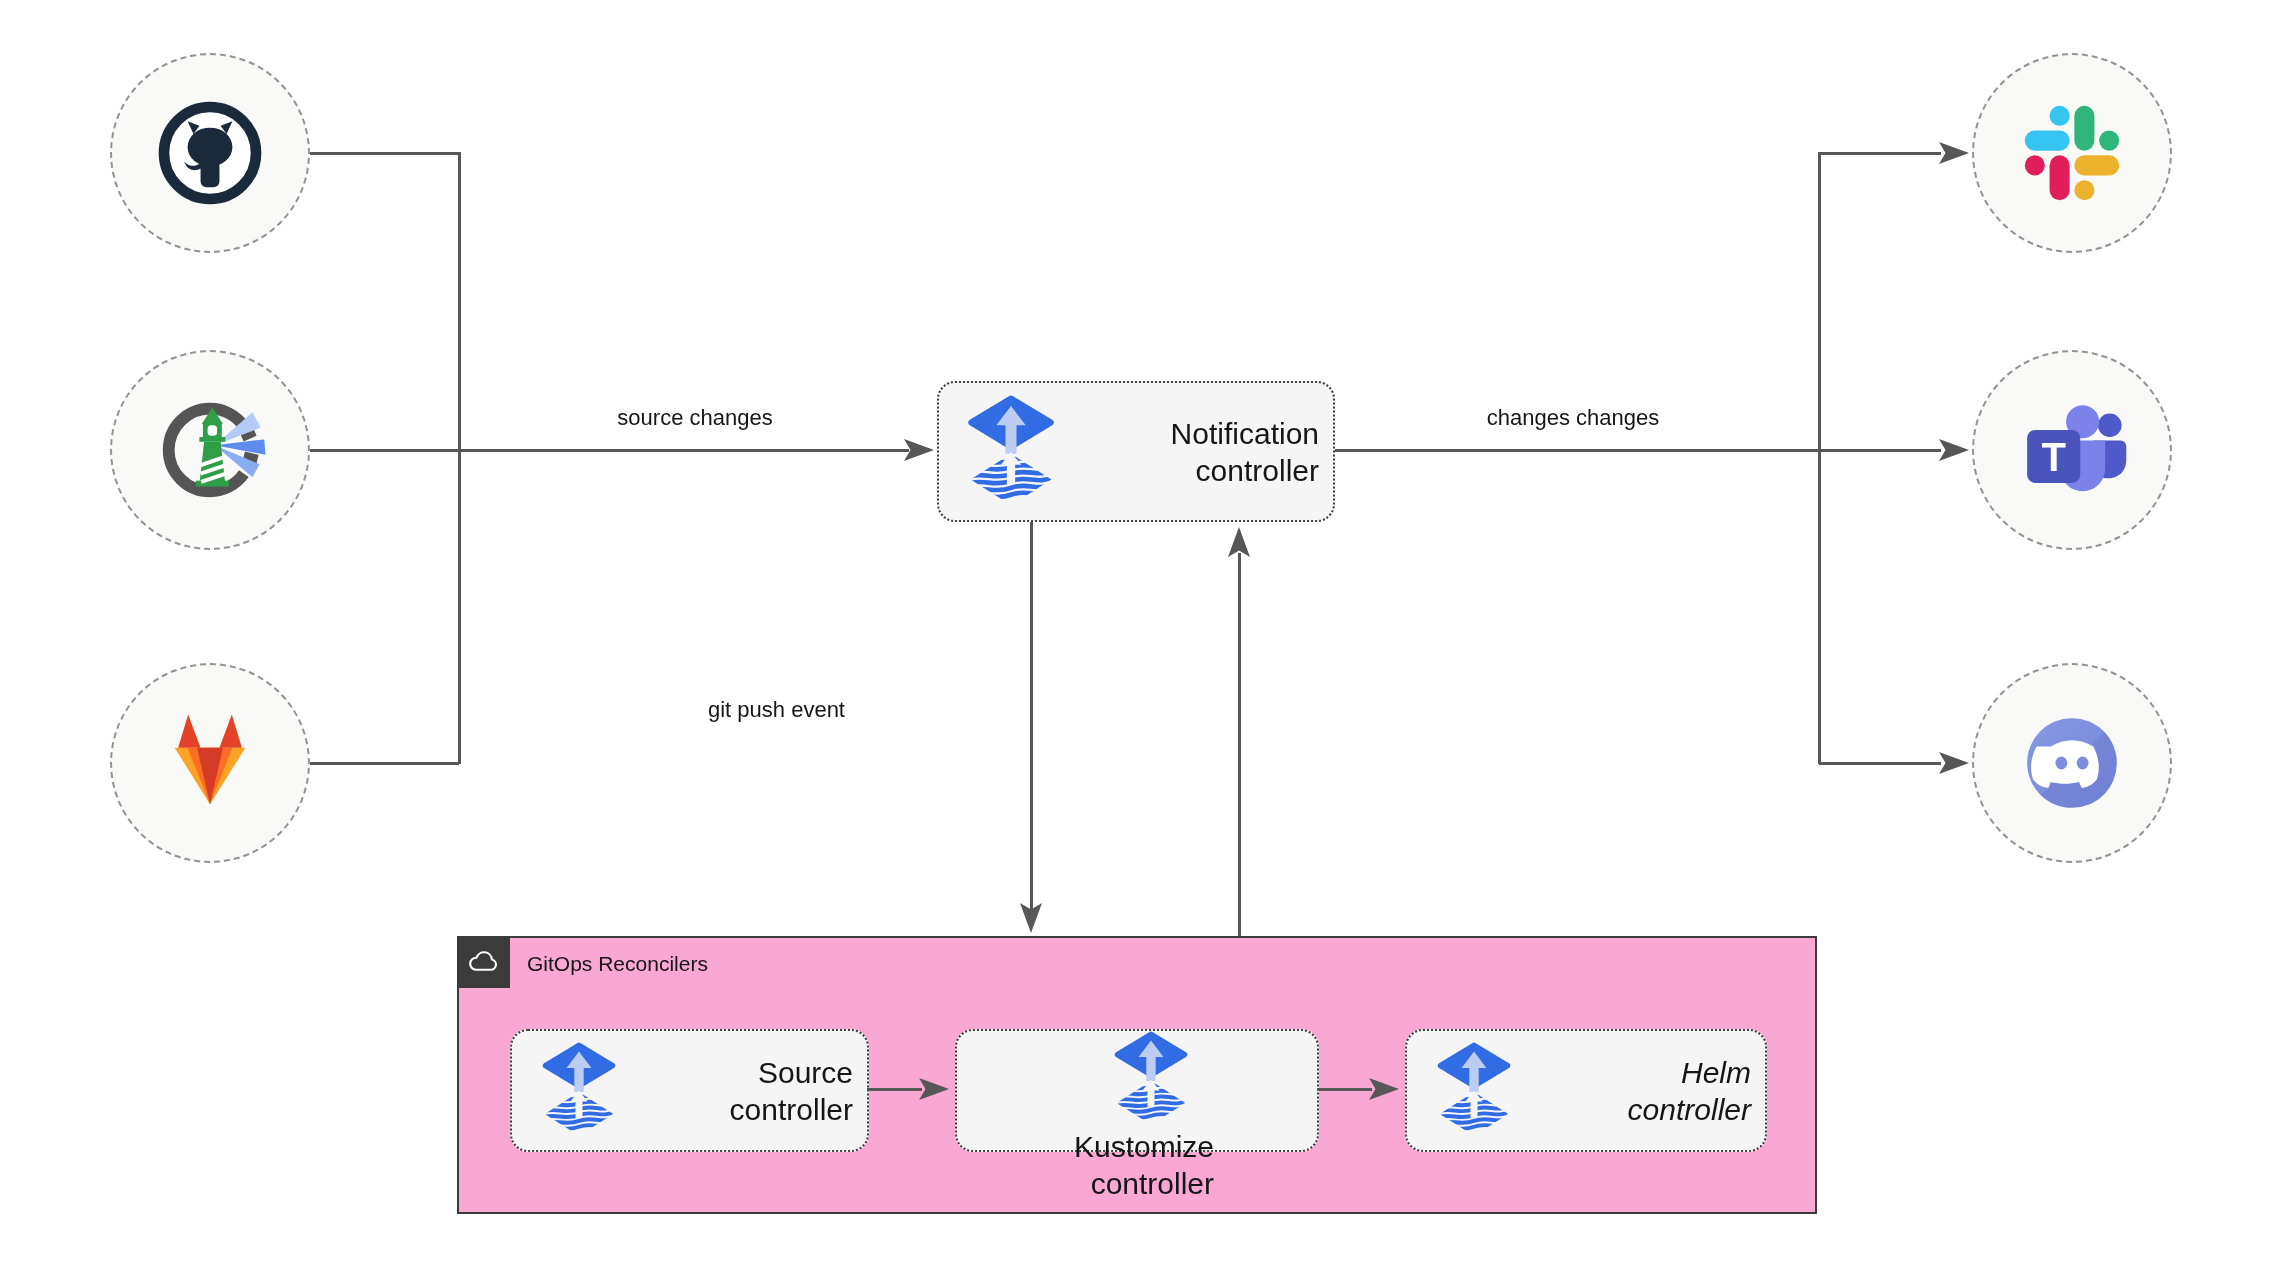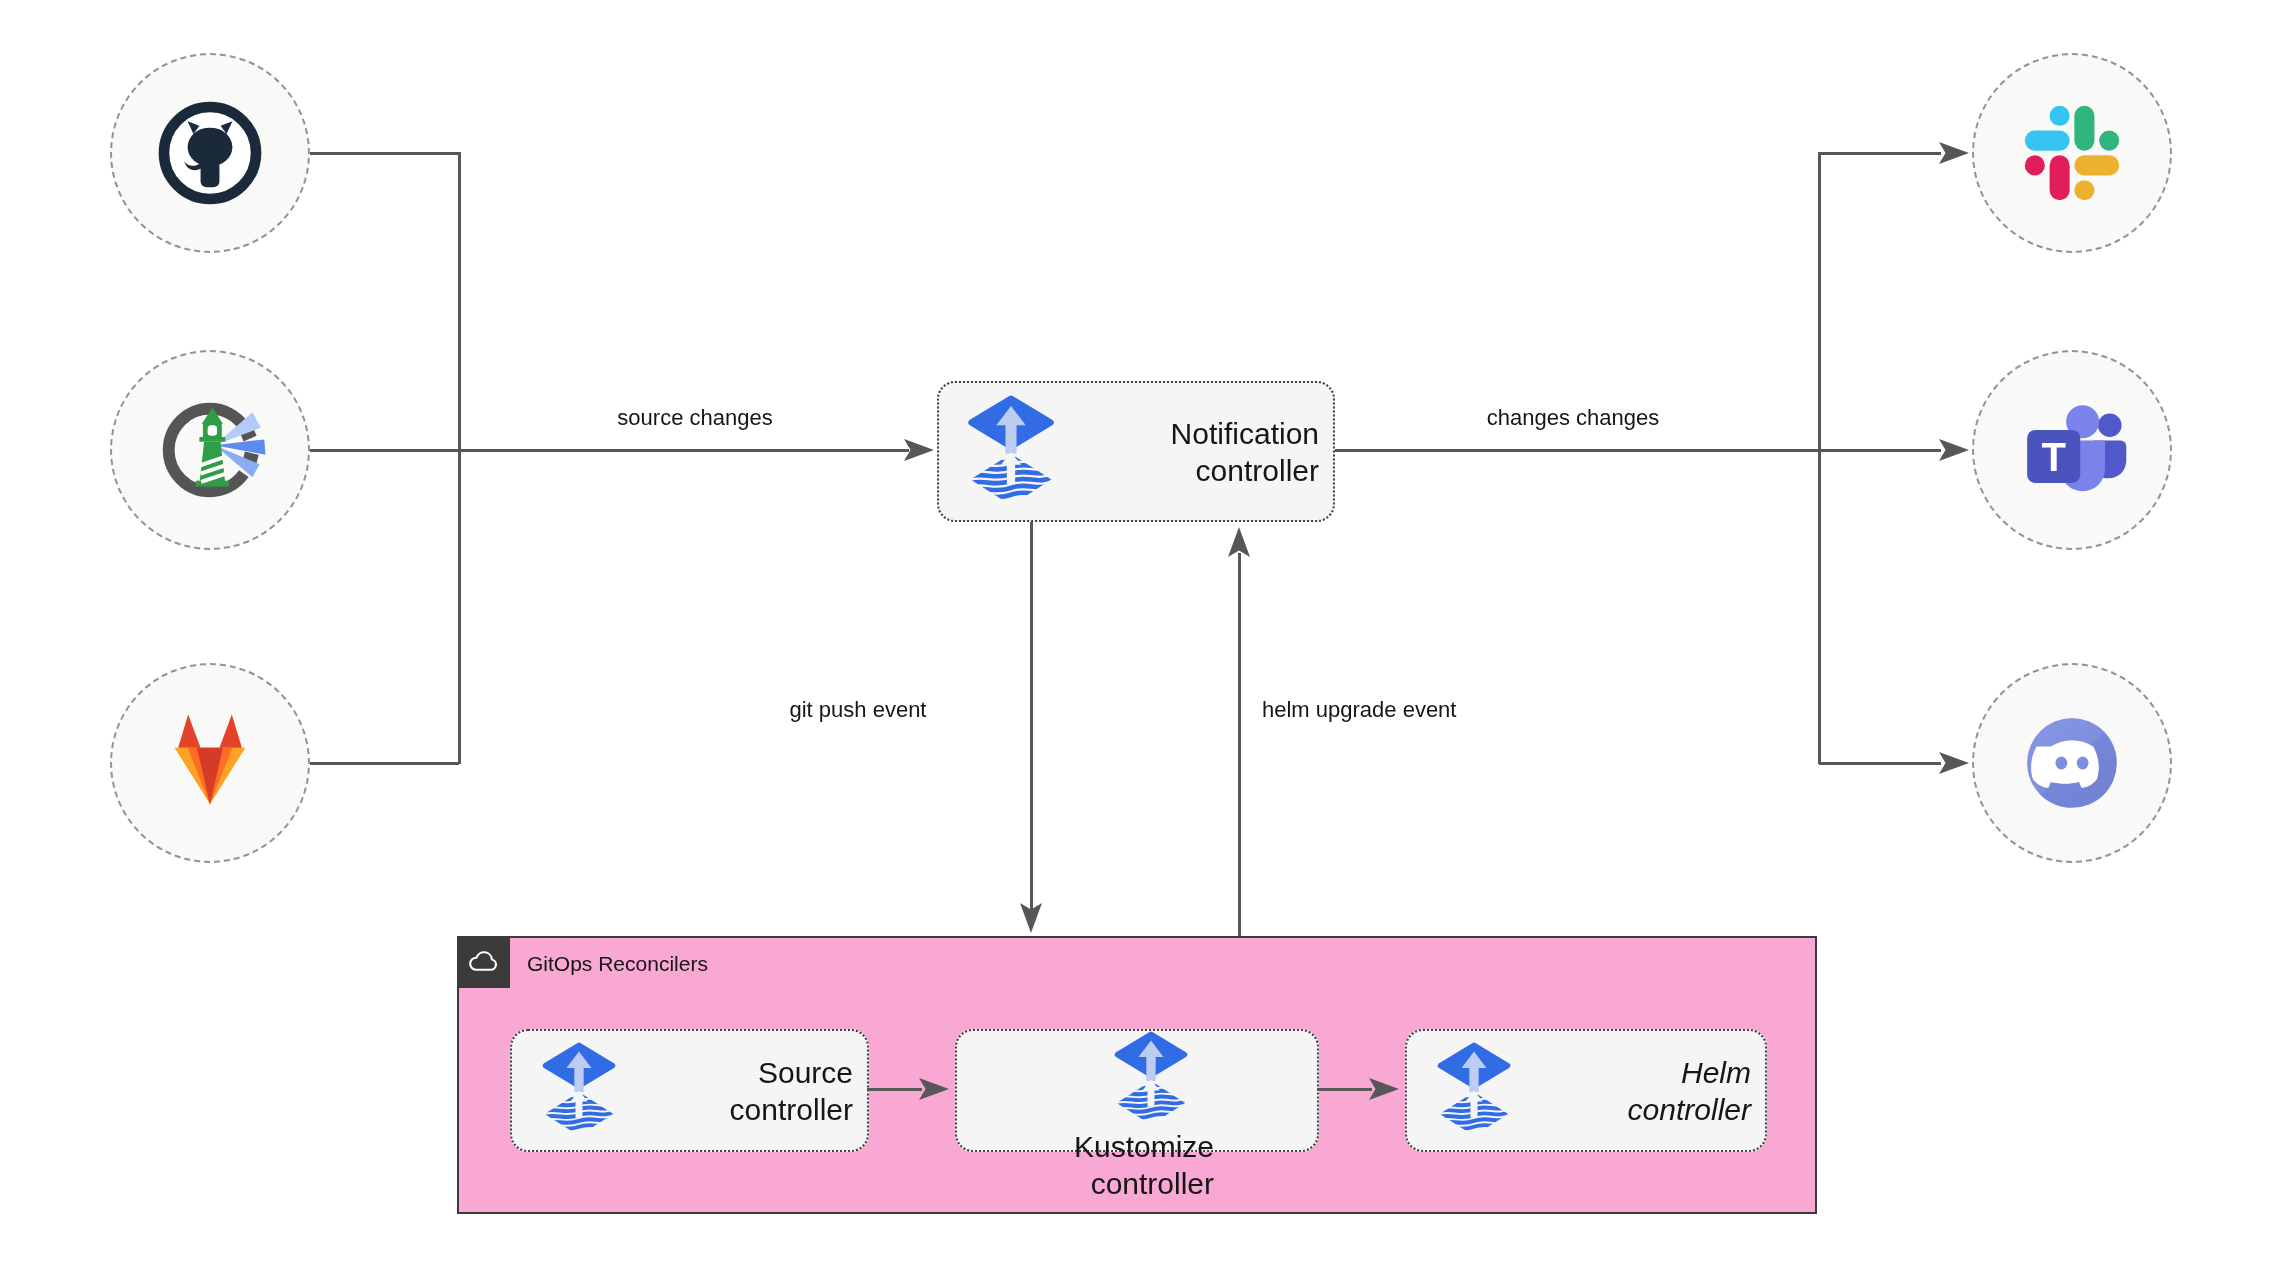--- a/index.html
+++ b/index.html
@@ -26,21 +26,21 @@
   .node{
     position:absolute;box-sizing:border-box;border-radius:18px;
     background:var(--node_fill,#f5f5f5);border:2px dotted var(--node_border,#3f3f3f);
     display:flex;align-items:center;
   }
   .node .flux{flex:0 0 auto;display:block;}
   .node .nlabel{flex:1 1 auto;text-align:right;font-size:30px;line-height:37px;color:var(--text,#161616);padding-right:14px;}
   
   .elabel{position:absolute;font-size:22px;line-height:36px;color:var(--text,#161616);white-space:nowrap;}
   .center{text-align:center;}
-  .right{text-align:center;}
+  .right{text-align:left;}
   
   .group{
     position:absolute;box-sizing:border-box;background:#f9a8d4;
     border:2.5px solid var(--container_border,#3b3b3b);
   }
   .group-badge{
     position:absolute;left:-2.5px;top:-2.5px;width:53px;height:52px;
     background:var(--badge_bg,#3b3b3b);display:flex;align-items:center;justify-content:center;
   }
   .group-badge svg{width:34px;height:34px;}
@@ -243,21 +243,20 @@
       </svg>
   </div>
   <div class="elabel right" style="left:708px;top:692px;width:300px;">git push event</div>
 
   <div class="vline" style="left:1238px;top:553px;height:383px;"></div>
   <div class="ah up" style="left:1224px;top:531px;">
     <svg width="30" height="22">
         <use href="#sym-ah"></use>
       </svg>
   </div>
-  <div class="elabel" style="left:1262px;top:692px;width:340px;">helm upgrade event</div>
 
   <div class="group" style="left:457px;top:936px;width:1360px;height:278px;">
     <div class="group-badge">
       <svg>
           <use href="#sym-cloud"></use>
         </svg>
     </div>
     <div class="group-title">GitOps Reconcilers</div>
 
     <div class="node" style="left:51px;top:91px;width:359px;height:123px;padding-left:28px;">

